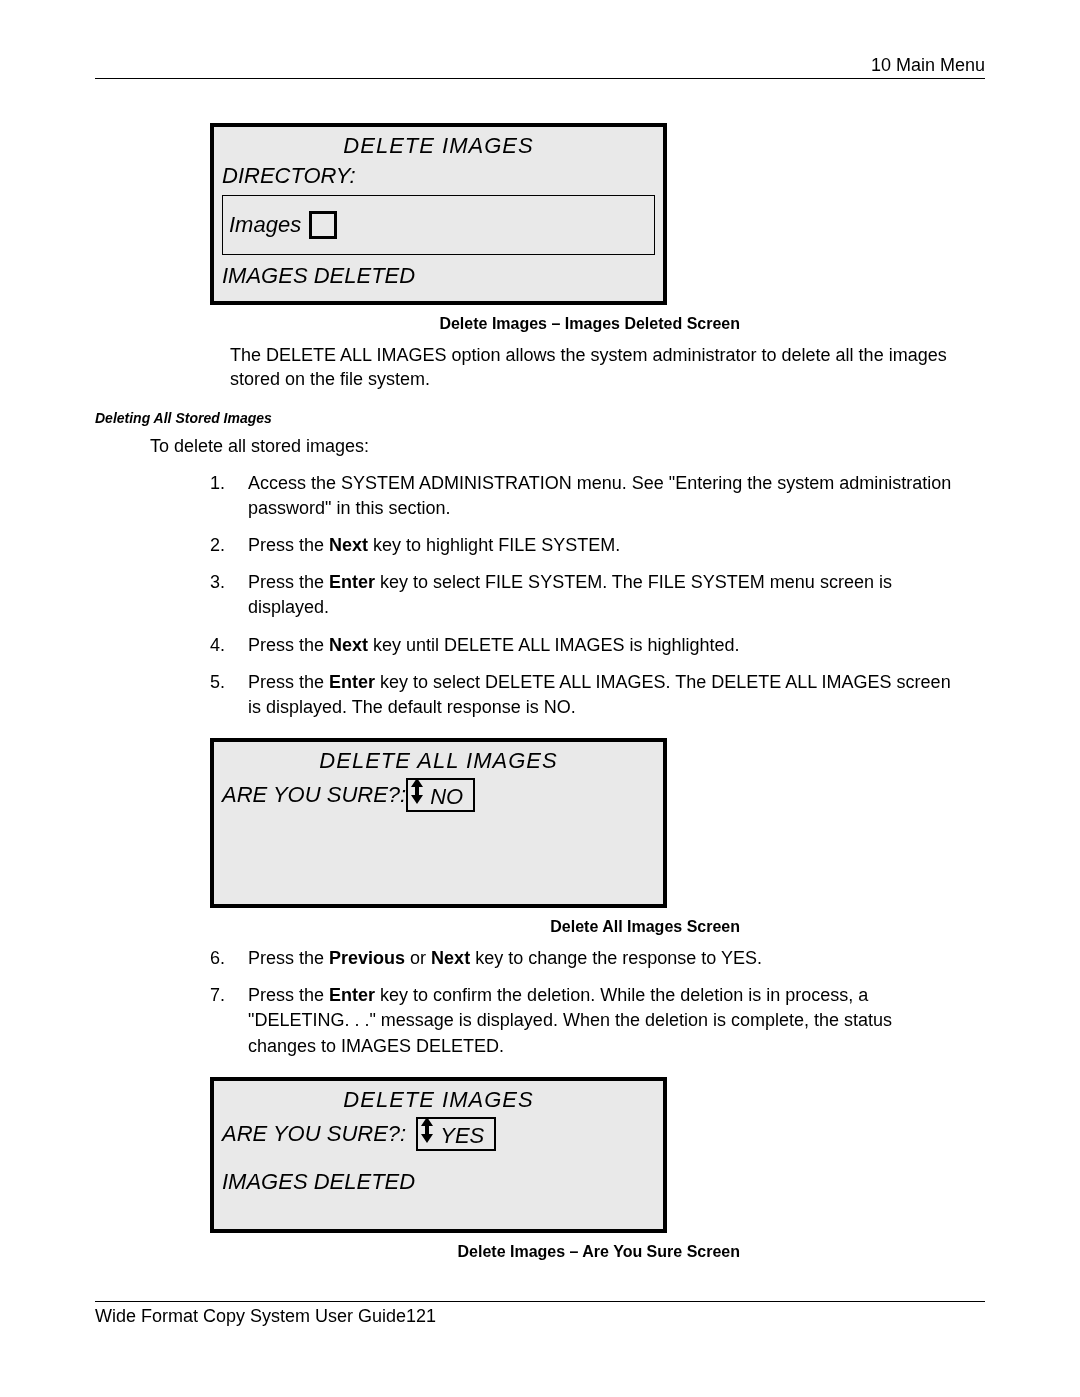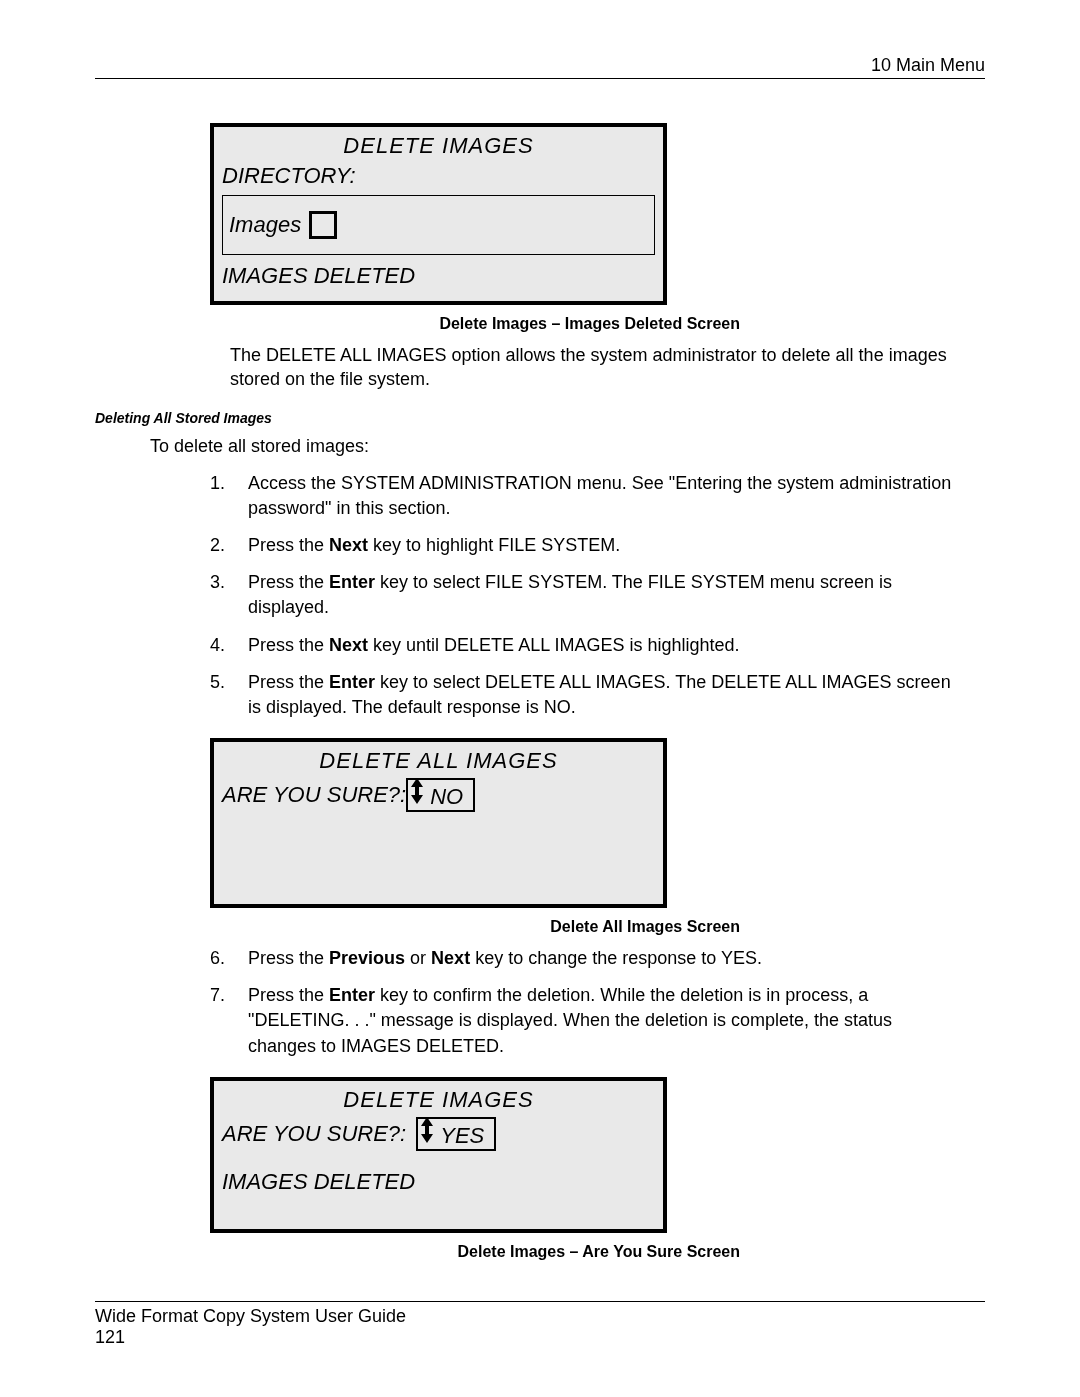--- a/index.html
+++ b/index.html
@@ -148,21 +148,20 @@
   }
   .panel3-pad {
     height: 22px;
   }
   .footer {
     border-top: 1px solid #000;
     margin-top: 40px;
     padding-top: 4px;
     display: flex;
     font-size: 18px;
-    flex-direction: column;
   }
 </style>
 </head>
 <body>
 
 <div class="page">
 
   <div class="header-line">
     <span>10 Main Menu</span>
   </div>

